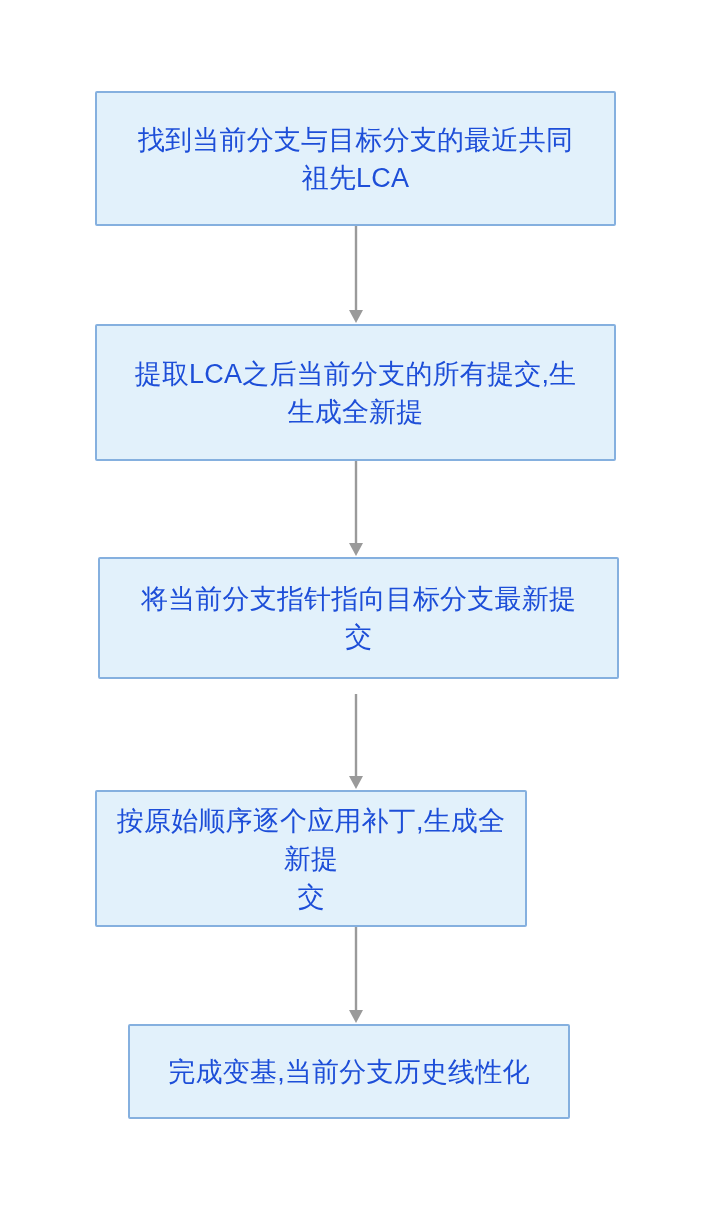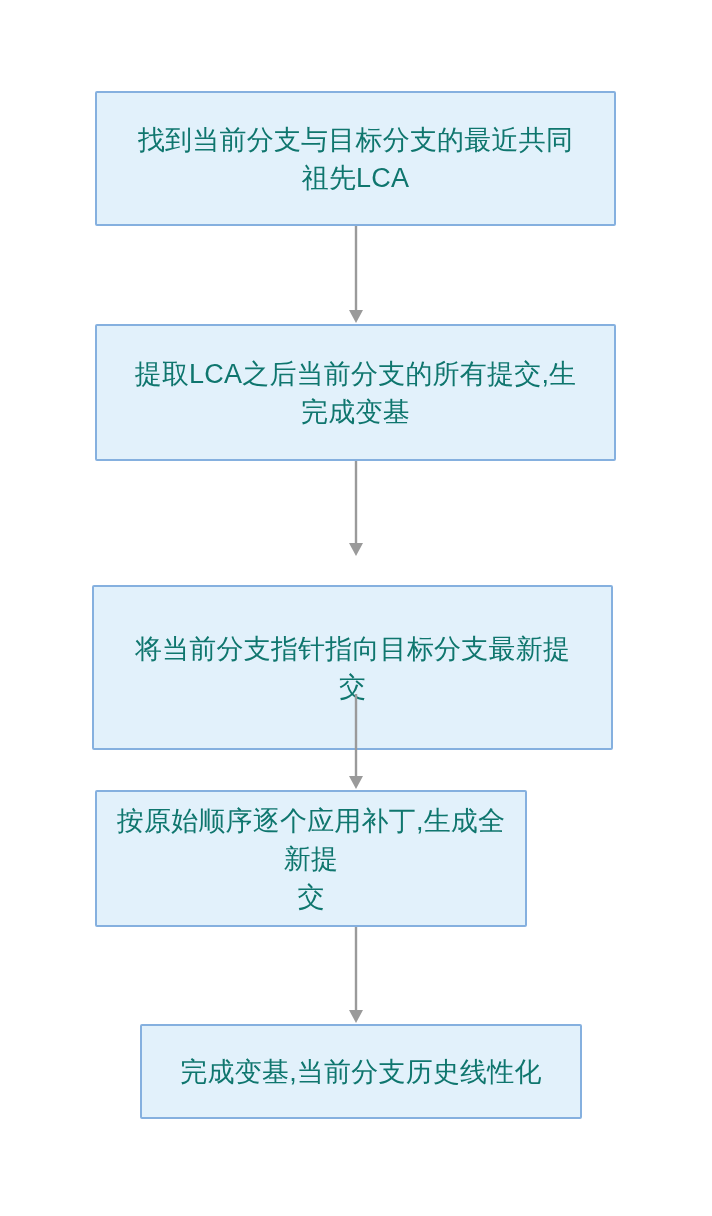--- a/index.html
+++ b/index.html
@@ -28,40 +28,40 @@
     border: 2px solid #85b0df;
     border-radius: 2px;
     display: flex;
     align-items: center;
     justify-content: center;
     text-align: center;
   }
   .node-label {
     font-size: 27px;
     line-height: 38px;
-    color: #0f766e;
+    color: #1d4ed8;
     letter-spacing: 0.2px;
     padding: 0 18px;
     white-space: pre-line;
     font-weight: 400;
   }
   .connector {
     position: absolute;
     width: 30px;
   }
   .connector svg {
     display: block;
     overflow: visible;
   }
   
   #node-0 { left: 95px;  top: 91px;   width: 521px; height: 135px; }
   #node-1 { left: 95px;  top: 324px;  width: 521px; height: 137px; }
-  #node-2 { left: 92px;  top: 557px;  width: 521px; height: 165px; margin-top: 28px; }
+  #node-2 { left: 98px;  top: 557px;  width: 521px; height: 122px; }
   #node-3 { left: 95px;  top: 790px;  width: 432px; height: 137px; }
-  #node-4 { left: 140px; top: 1024px; width: 442px; height: 95px; }
+  #node-4 { left: 128px; top: 1024px; width: 442px; height: 95px; }
 
   #conn-0 { left: 341px; top: 226px;  height: 98px; }
   #conn-1 { left: 341px; top: 461px;  height: 96px; }
   #conn-2 { left: 341px; top: 694px;  height: 96px; }
   #conn-3 { left: 341px; top: 927px;  height: 97px; }
 </style>
 </head>
 <body>
 
 <div id="flow-canvas">
@@ -73,21 +73,21 @@
 
   <div class="connector" id="conn-0">
     <svg width="30" height="98" viewBox="0 0 30 98" aria-hidden="true">
       <line x1="15" y1="0" x2="15" y2="86" stroke="#9a9a9a" stroke-width="2.4"></line>
       <polygon points="8,84 22,84 15,97" fill="#9a9a9a"></polygon>
     </svg>
   </div>
 
   <div class="node" id="node-1">
     <span class="node-label">提取LCA之后当前分支的所有提交,生
-完成变基</span>
+生成全新提</span>
   </div>
 
   <div class="connector" id="conn-1">
     <svg width="30" height="96" viewBox="0 0 30 96" aria-hidden="true">
       <line x1="15" y1="0" x2="15" y2="84" stroke="#9a9a9a" stroke-width="2.4"></line>
       <polygon points="8,82 22,82 15,95" fill="#9a9a9a"></polygon>
     </svg>
   </div>
 
   <div class="node" id="node-2">

